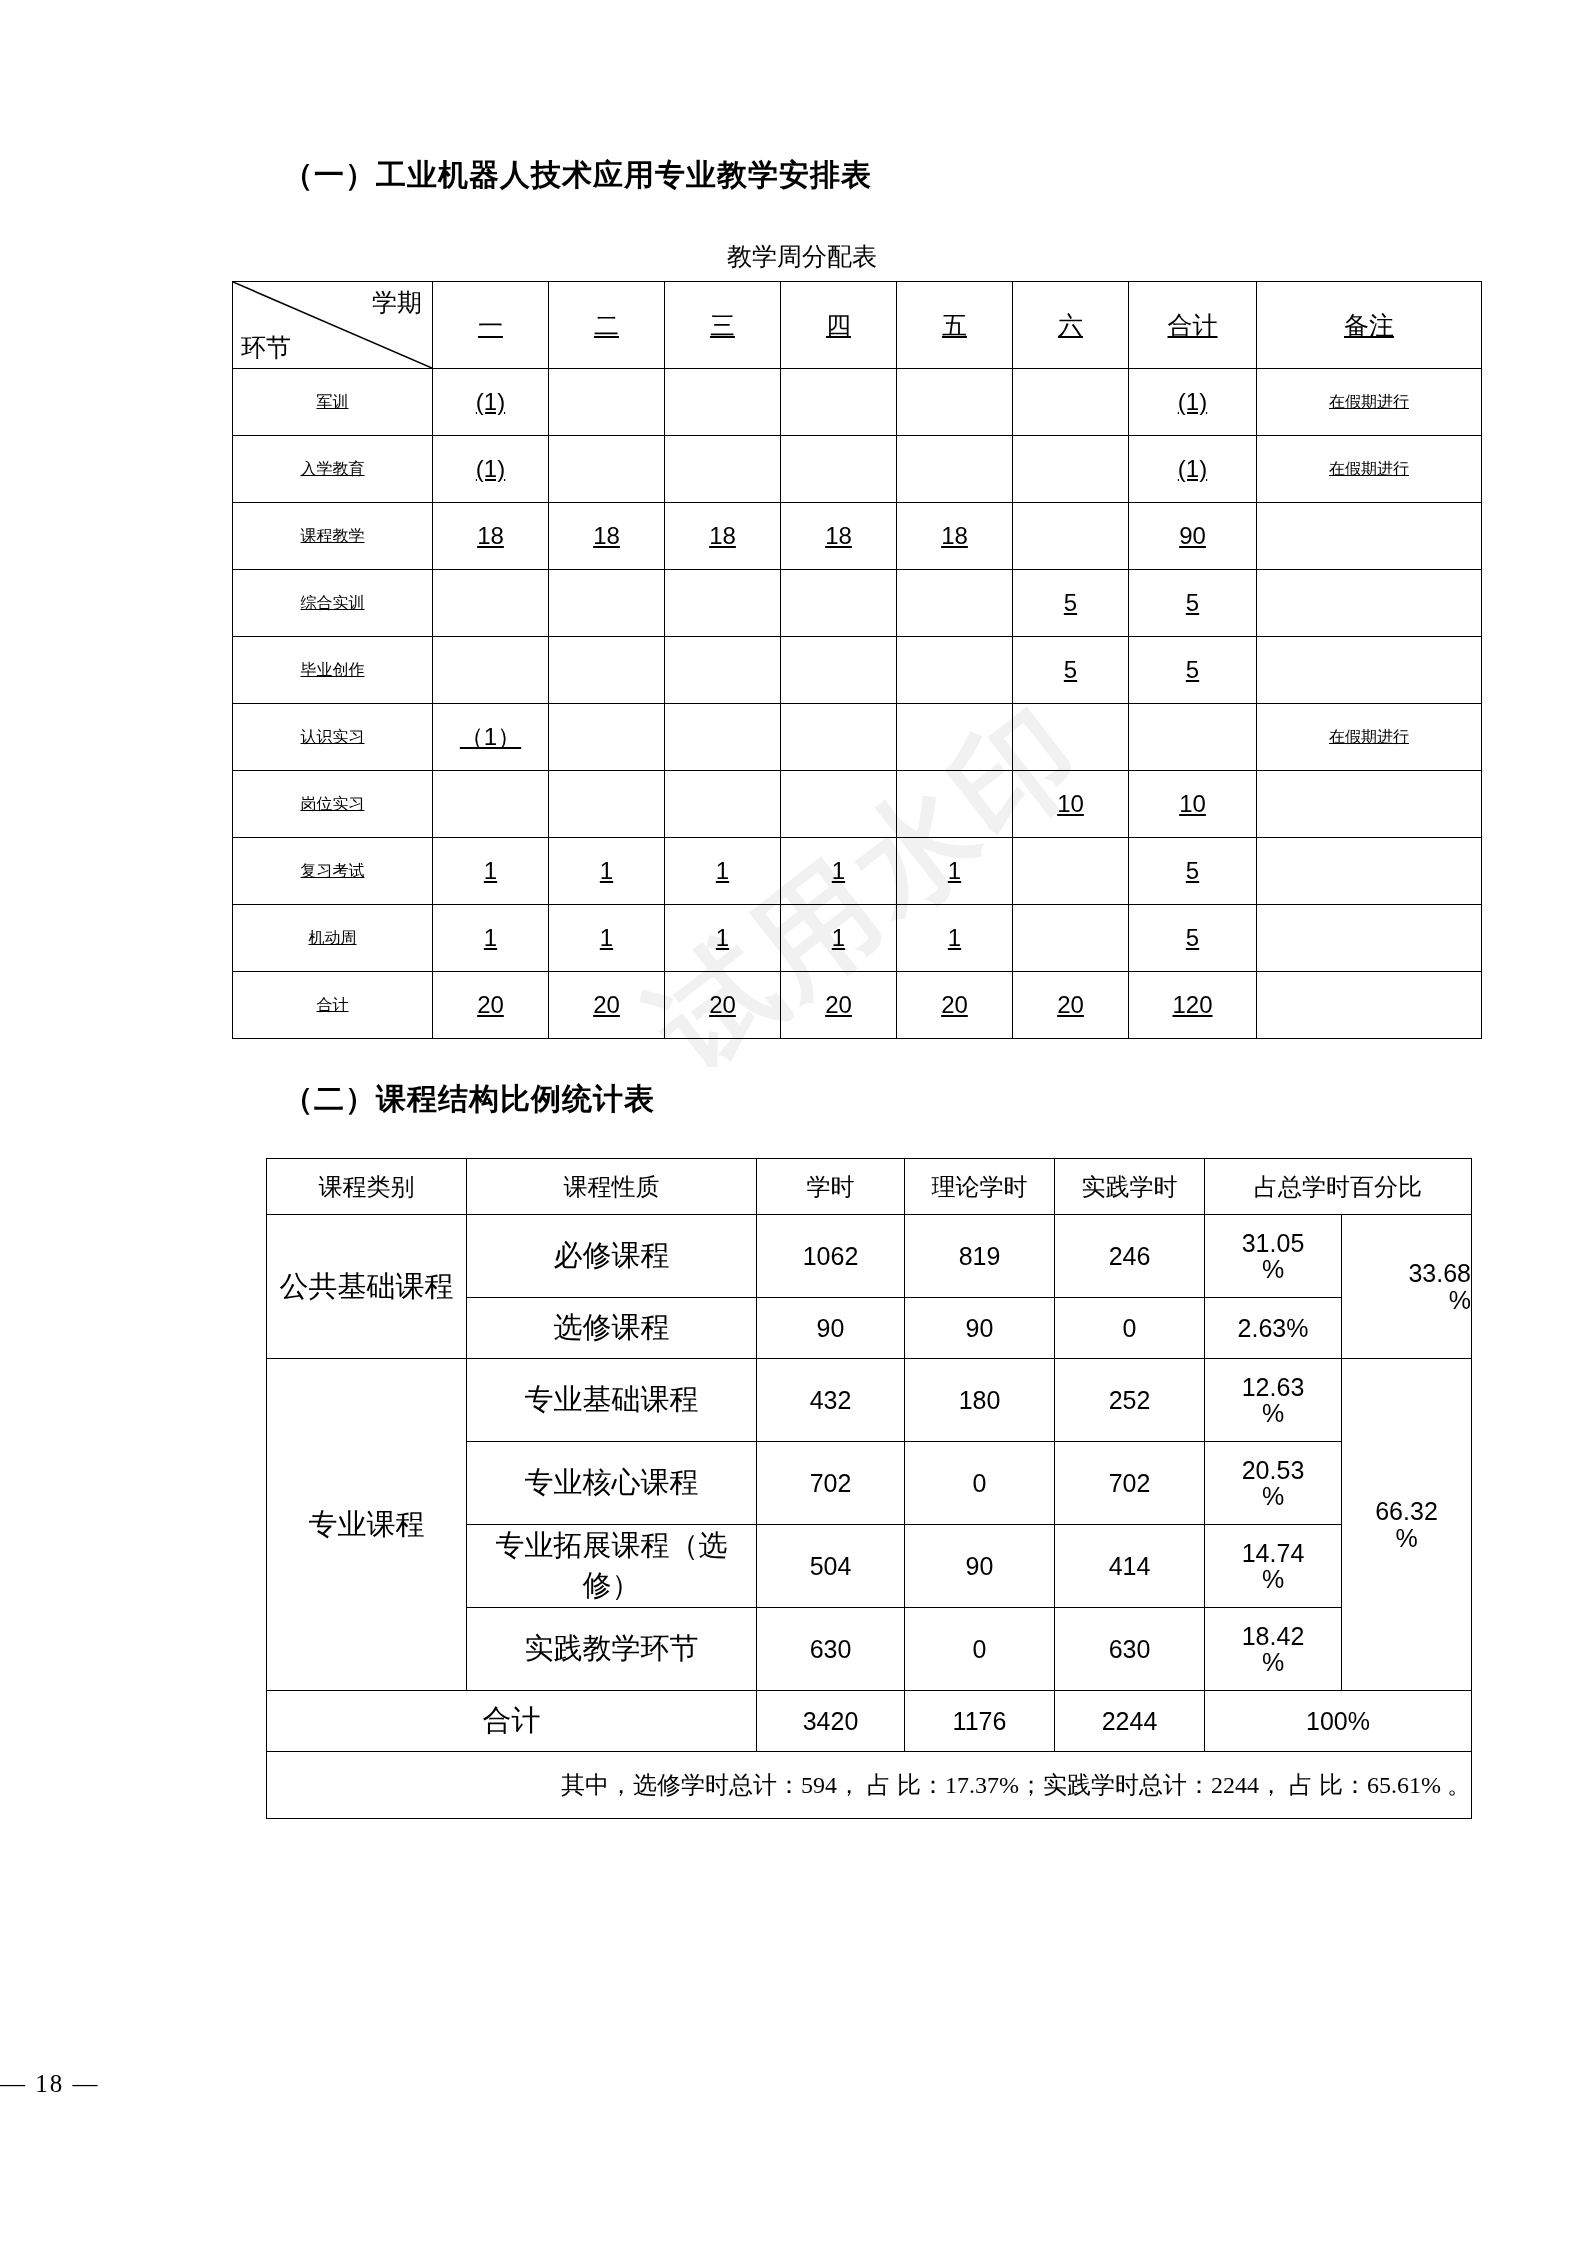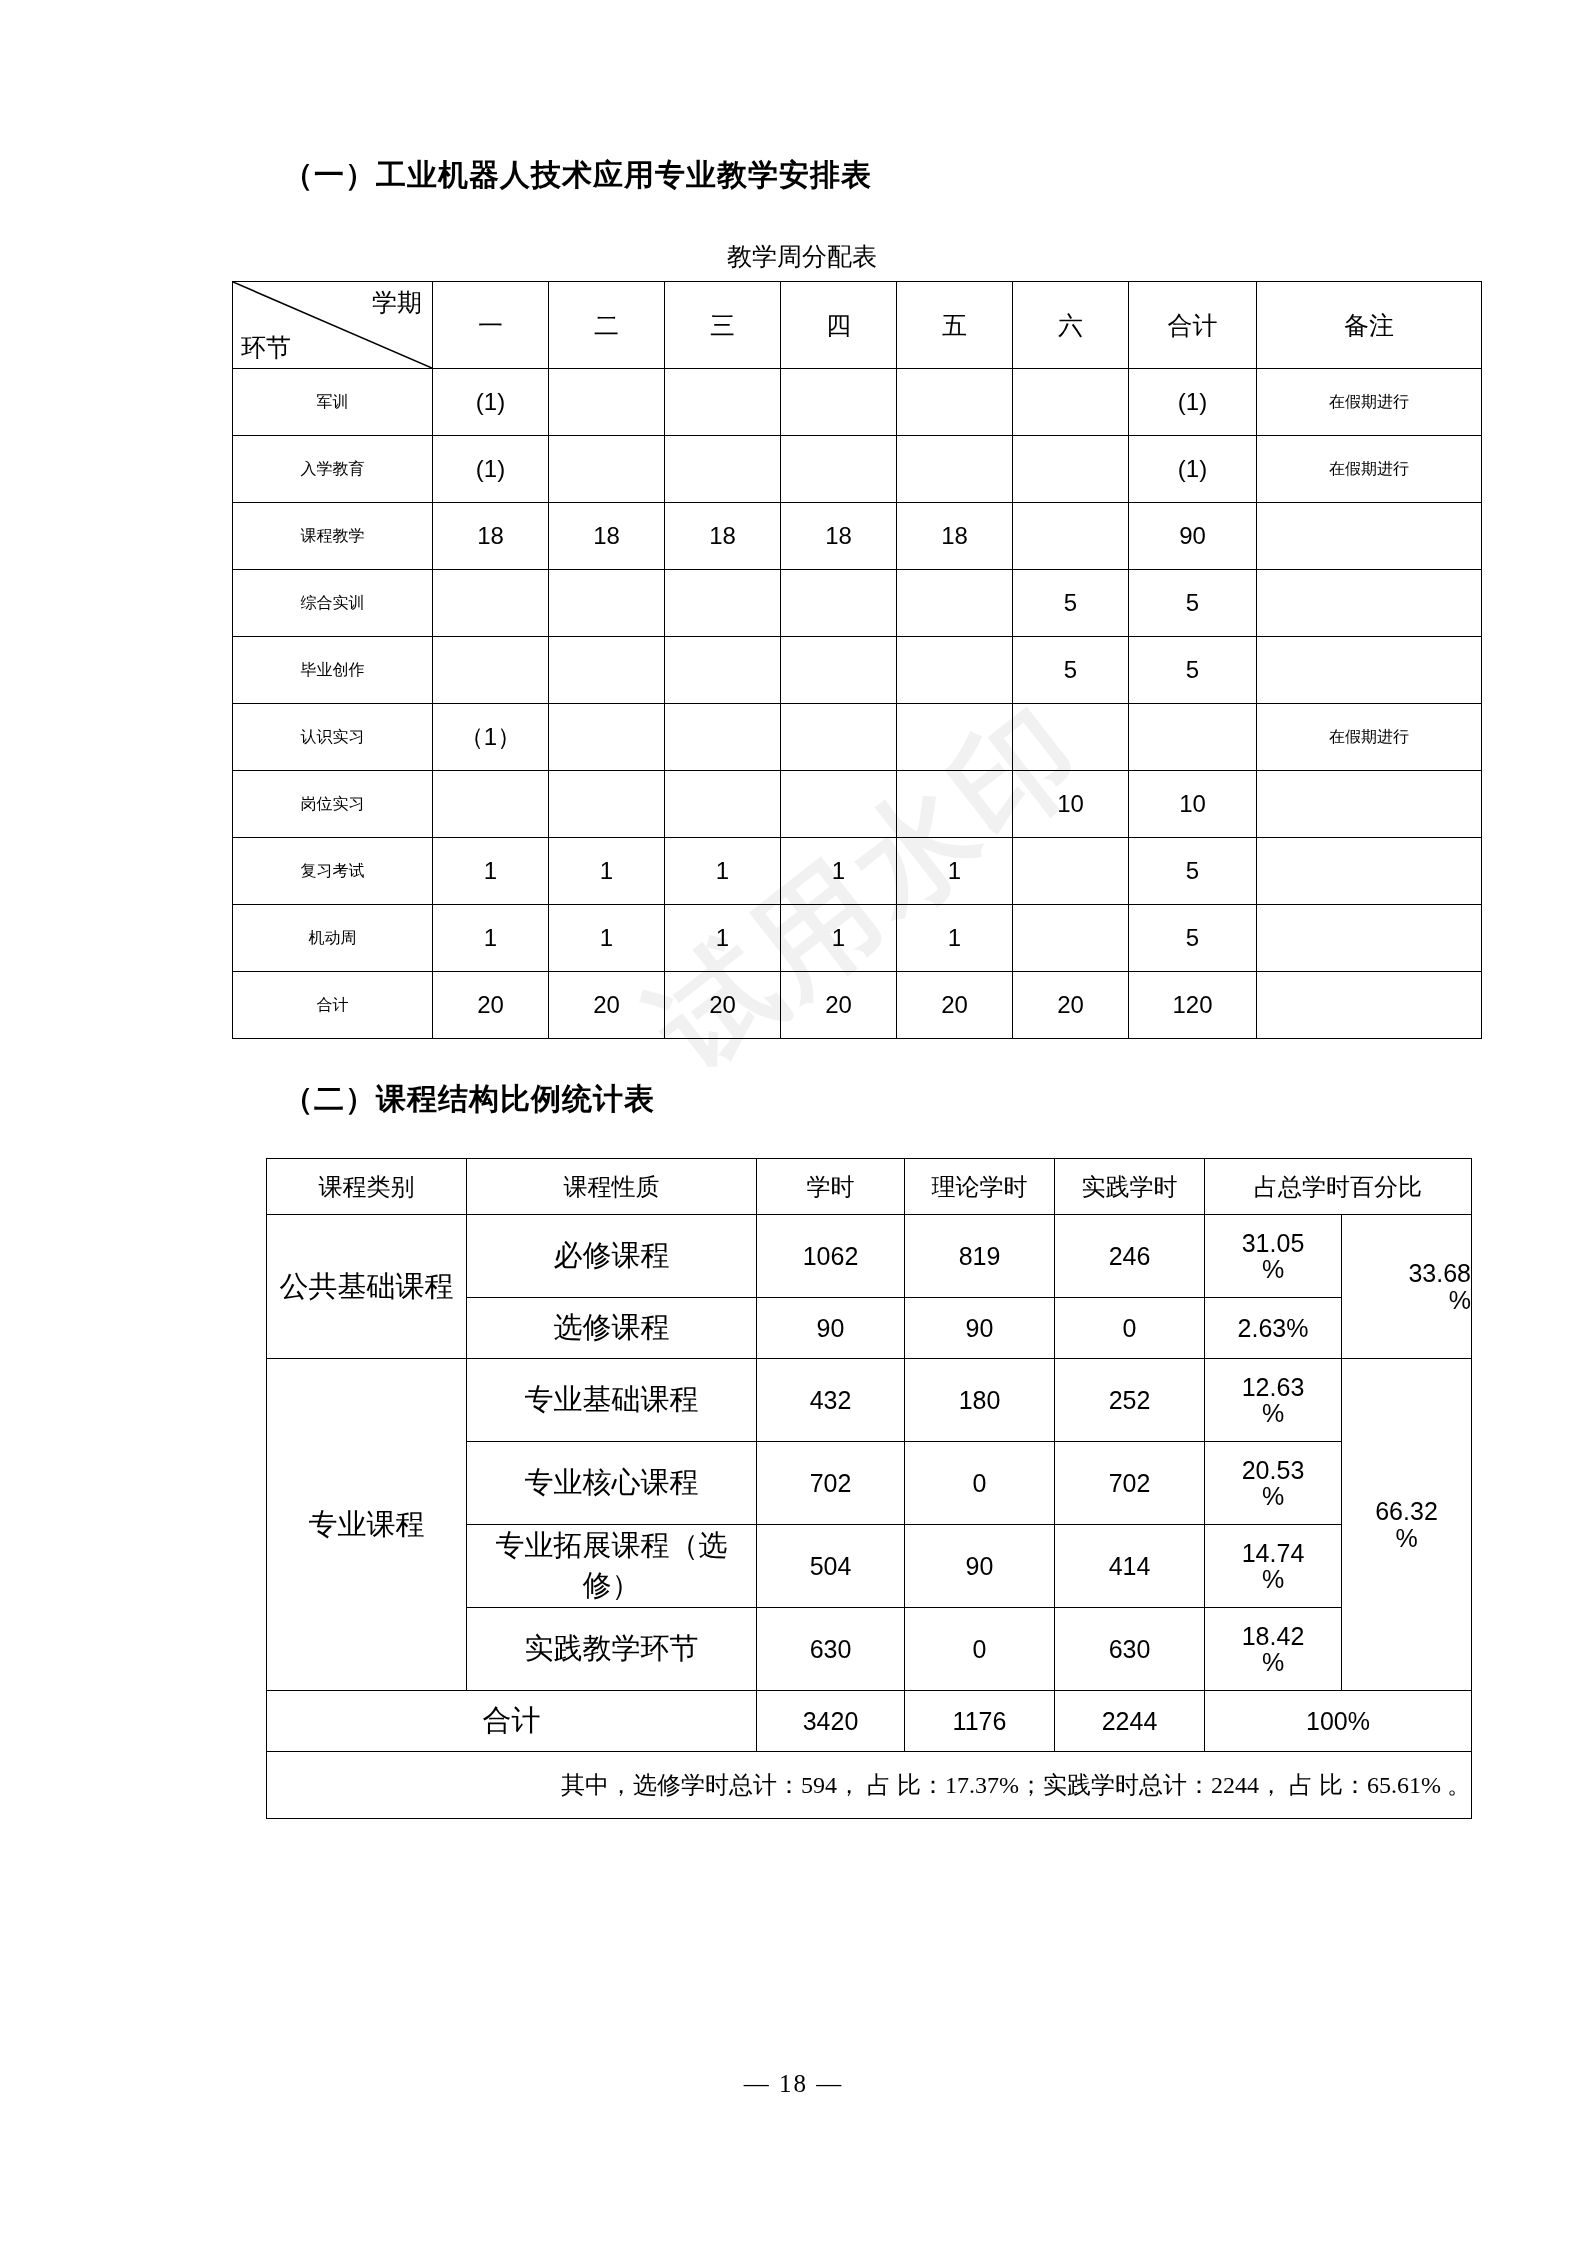--- a/index.html
+++ b/index.html
@@ -71,20 +71,21 @@
     vertical-align: middle;
     font-weight: normal;
     padding: 0;
   }
 
   
   #weeks-table {
     left: 232px;
     top: 281px;
     width: 1205px;
+    text-decoration: underline;
   }
   #weeks-table td { height: 66px; }
   #weeks-table .hdr-row td { height: 86px; }
   #weeks-table .label-col { width: 200px; }
   #weeks-table .term-col  { width: 116px; }
   #weeks-table .total-col { width: 128px; }
   #weeks-table .note-col  { width: 225px; }
   #weeks-table .cell-num  { font-family: "Liberation Sans", sans-serif; font-size: 24px; }
   #weeks-table .cell-cn   { font-size: 16px; }
   #weeks-table .hdr-cn    { font-size: 25px; }
@@ -137,21 +138,21 @@
     font-size: 24px;
     white-space: nowrap;
   }
 
   
   #page-number {
     position: absolute;
     left: 0;
     right: 0;
     top: 2070px;
-    text-align: center;
+    text-align: left;
     font-size: 25px;
     letter-spacing: 2px;
   }
 </style>
 </head>
 <body>
 
 <div class="page">
 
   <div class="watermark">试用水印</div>

